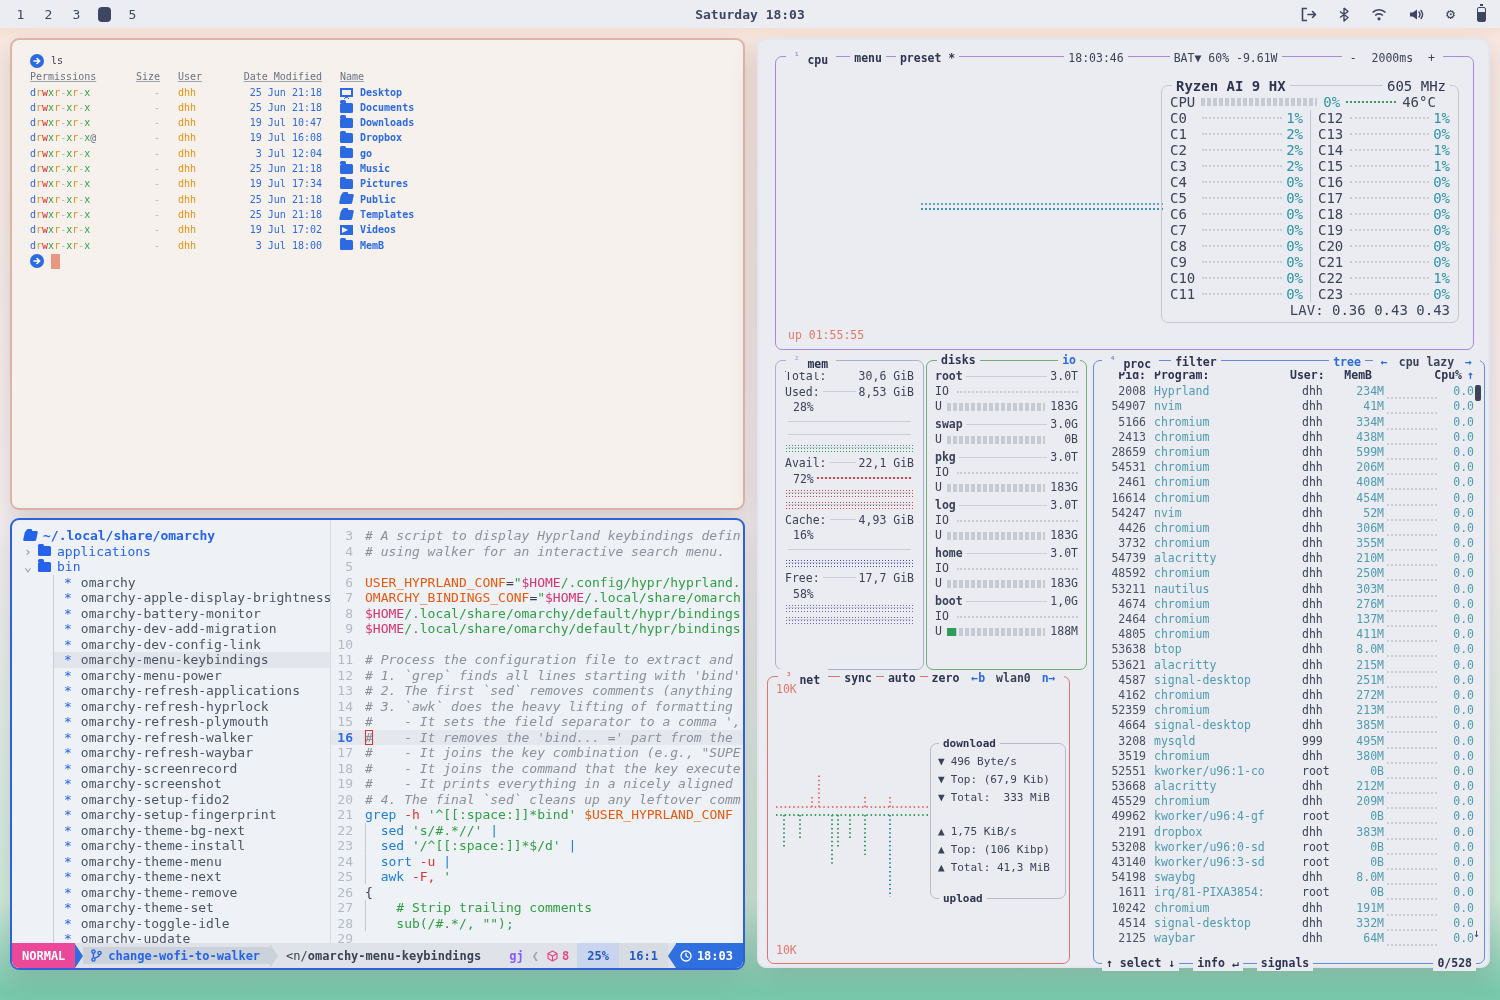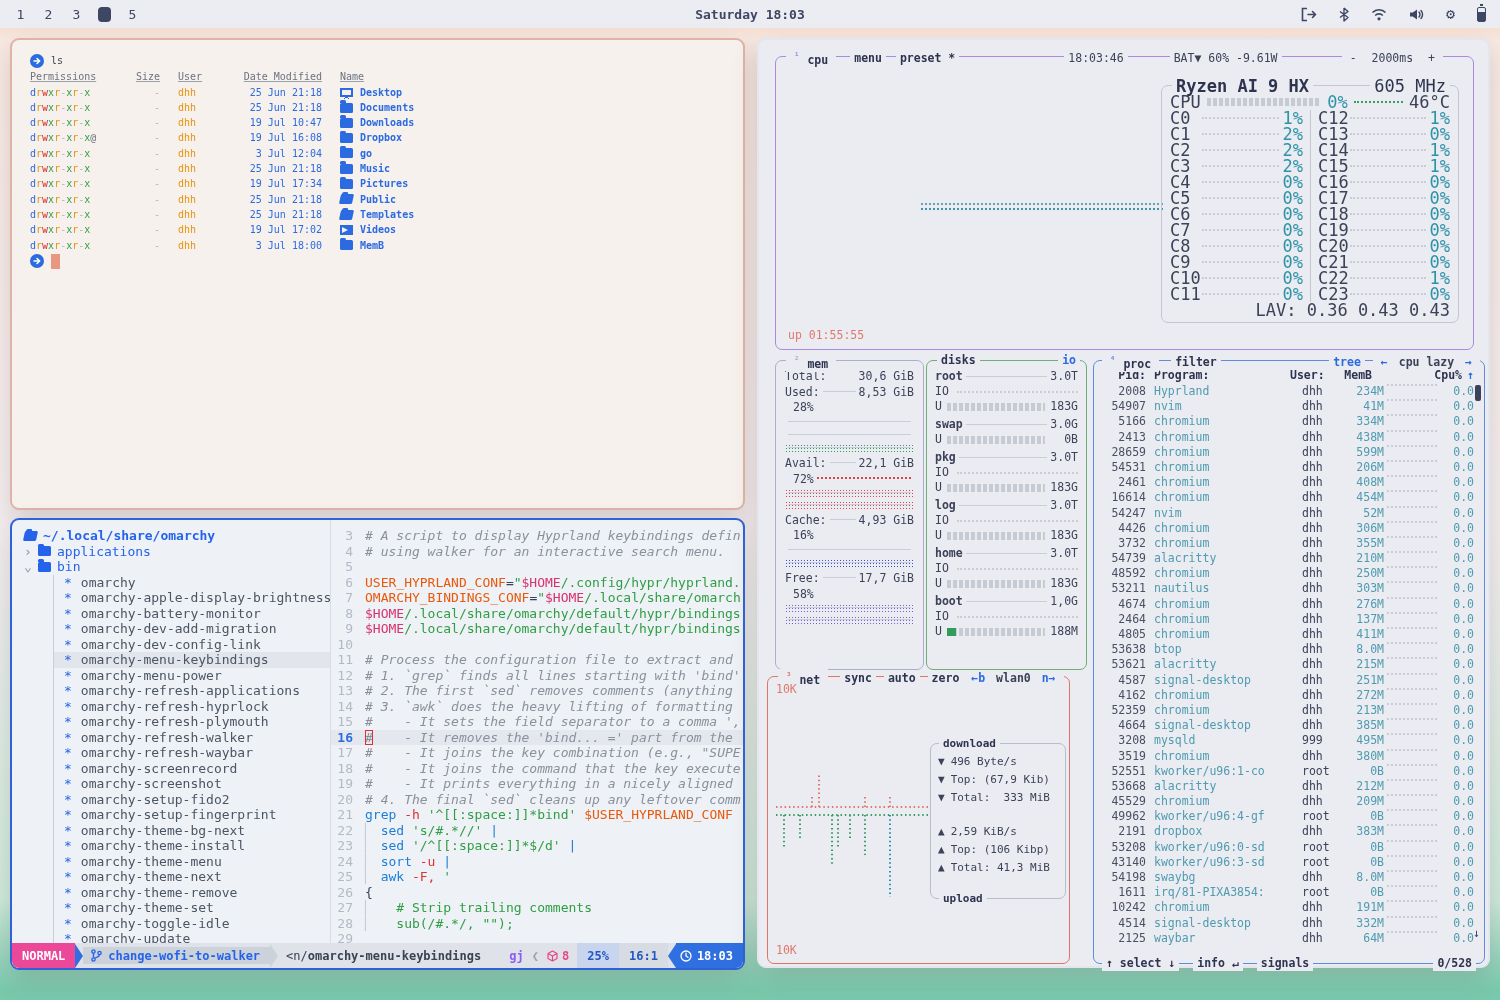--- a/index.html
+++ b/index.html
@@ -98,21 +98,21 @@
   .bbox { position:absolute; border-radius:7px; }
   .btitle { position:absolute; top:-8px; left:10px; right:6px; display:flex; align-items:center; }
   .btitle span { background:#eaecf1; padding:0 4px; white-space:pre; }
   .bt-name { font-weight:bold; color:#2e3450; }
   .sup { font-size:9px; vertical-align:super; }
   .box-cpu { left:16px; top:16px; width:699px; height:294px; border:1.5px solid #a98ae0; }
   .cpu-graph { position:absolute; left:145px; top:146px; width:242px; }
   .cpu-graph .g1 { border-top:2px dotted #57a9ba; }
   .cpu-graph .g2 { border-top:2px dotted #3f93a5; margin-top:3px; }
   .uptime { position:absolute; left:12px; bottom:6px; color:#e0796c; }
-  .core-panel { position:absolute; right:14px; top:28px; width:298px; height:238px; border:1.5px solid #c3c7d4; border-radius:7px; padding:8px 8px 2px 8px; font-size:17px; line-height:16px; }
+  .core-panel { position:absolute; right:14px; top:28px; width:298px; height:238px; border:1.5px solid #c3c7d4; border-radius:7px; padding:8px 8px 2px 8px; font-size:14px; line-height:16px; }
   .cp-freq { position:absolute; right:8px; top:-8px; background:#eaecf1; padding:0 4px; color:#2e3450; }
   .cpu-sum { display:flex; align-items:center; height:16px; }
   .cpu-meter { width:116px; height:8px; margin:0 6px; background:repeating-linear-gradient(90deg,#c6cad3 0 4px,transparent 4px 6px); }
   .t-teal { color:#2f93a8; }
   .gdots { width:50px; border-bottom:2px dotted #3a9e62; height:0; margin:0 6px; }
   .cores { display:grid; grid-template-columns:1fr 1fr; column-gap:0; }
   .core-col2 { border-left:1px solid #c3c7d4; padding-left:7px; }
   .core-col1 { padding-right:7px; }
   .core-row { display:flex; align-items:center; height:16px; }
   .c-name { width:28px; }
@@ -157,21 +157,21 @@
 
   .box-proc { left:334px; top:320px; width:392px; height:604px; border:1.5px solid #5f8ce0; padding:7px 10px 0 10px; }
   .proc-head { display:flex; align-items:flex-start; height:16px; font-weight:bold; color:#2e3450; white-space:pre; }
   .ph-pid { width:42px; text-align:right; }
   .ph-prog { flex:1; margin-left:8px; }
   .ph-user { width:42px; }
   .ph-mem { width:40px; text-align:right; }
   .ph-sp { width:56px; }
   .ph-cpu { width:34px; text-align:right; }
   .ph-sort { width:12px; text-align:right; color:#2b6ae0; }
-  .proc-row { display:flex; align-items:flex-start; height:15.2px; white-space:pre; cursor:pointer; }
+  .proc-row { display:flex; align-items:flex-end; height:15.2px; white-space:pre; cursor:pointer; }
   .pr-pid { width:42px; text-align:right; color:#4a5064; }
   .pr-prog { flex:1; margin-left:8px; color:#4f9bb0; overflow:hidden; }
   .pr-user { width:42px; }
   .pr-mem { width:40px; text-align:right; color:#4f9bb0; }
   .pr-dots { width:50px; border-bottom:2px dotted #c7ccd6; height:0; margin:0 3px; }
   .pr-cpu { width:34px; text-align:right; color:#4f9bb0; }
   .proc-scrollbar { position:absolute; right:3px; top:24px; width:6px; height:16px; background:#3c4258; border-radius:2px; }
   .proc-down { position:absolute; right:4px; bottom:22px; color:#3c4258; }
   .proc-foot { position:absolute; bottom:-8px; left:8px; right:8px; display:flex; gap:14px; }
   .proc-foot span { background:#eaecf1; padding:0 4px; font-weight:bold; color:#2e3450; white-space:pre; }
@@ -1103,21 +1103,21 @@
       <span class="ul-title">upload</span>
       <div>
 
       <div class="net-line"><span>▼</span><span>496 Byte/s</span></div>
           <div class="net-line"><span>▼</span><span>Top: (67,9 Kib)</span></div>
           <div class="net-line"><span>▼</span><span>Total:  333 MiB</span></div>
         </div>
       <div class="net-gap"></div>
       <div>
 
-      <div class="net-line"><span>▲</span><span>2,59 KiB/s</span></div>
+      <div class="net-line"><span>▲</span><span>1,75 KiB/s</span></div>
           <div class="net-line"><span>▲</span><span>Top: (106 Kibp)</span></div>
           <div class="net-line"><span>▲</span><span>Total: 41,3 MiB</span></div>
         </div>
     </div>
   </div>
 
   <div class="bbox box-proc">
     <div class="btitle" style="left:8px;right:4px">
       <span class="bt-name"><span class="sup" style="color:#5f8ce0">⁴</span><span>proc</span></span>
       <span class="bt-name" style="margin-left:12px">filter</span>

